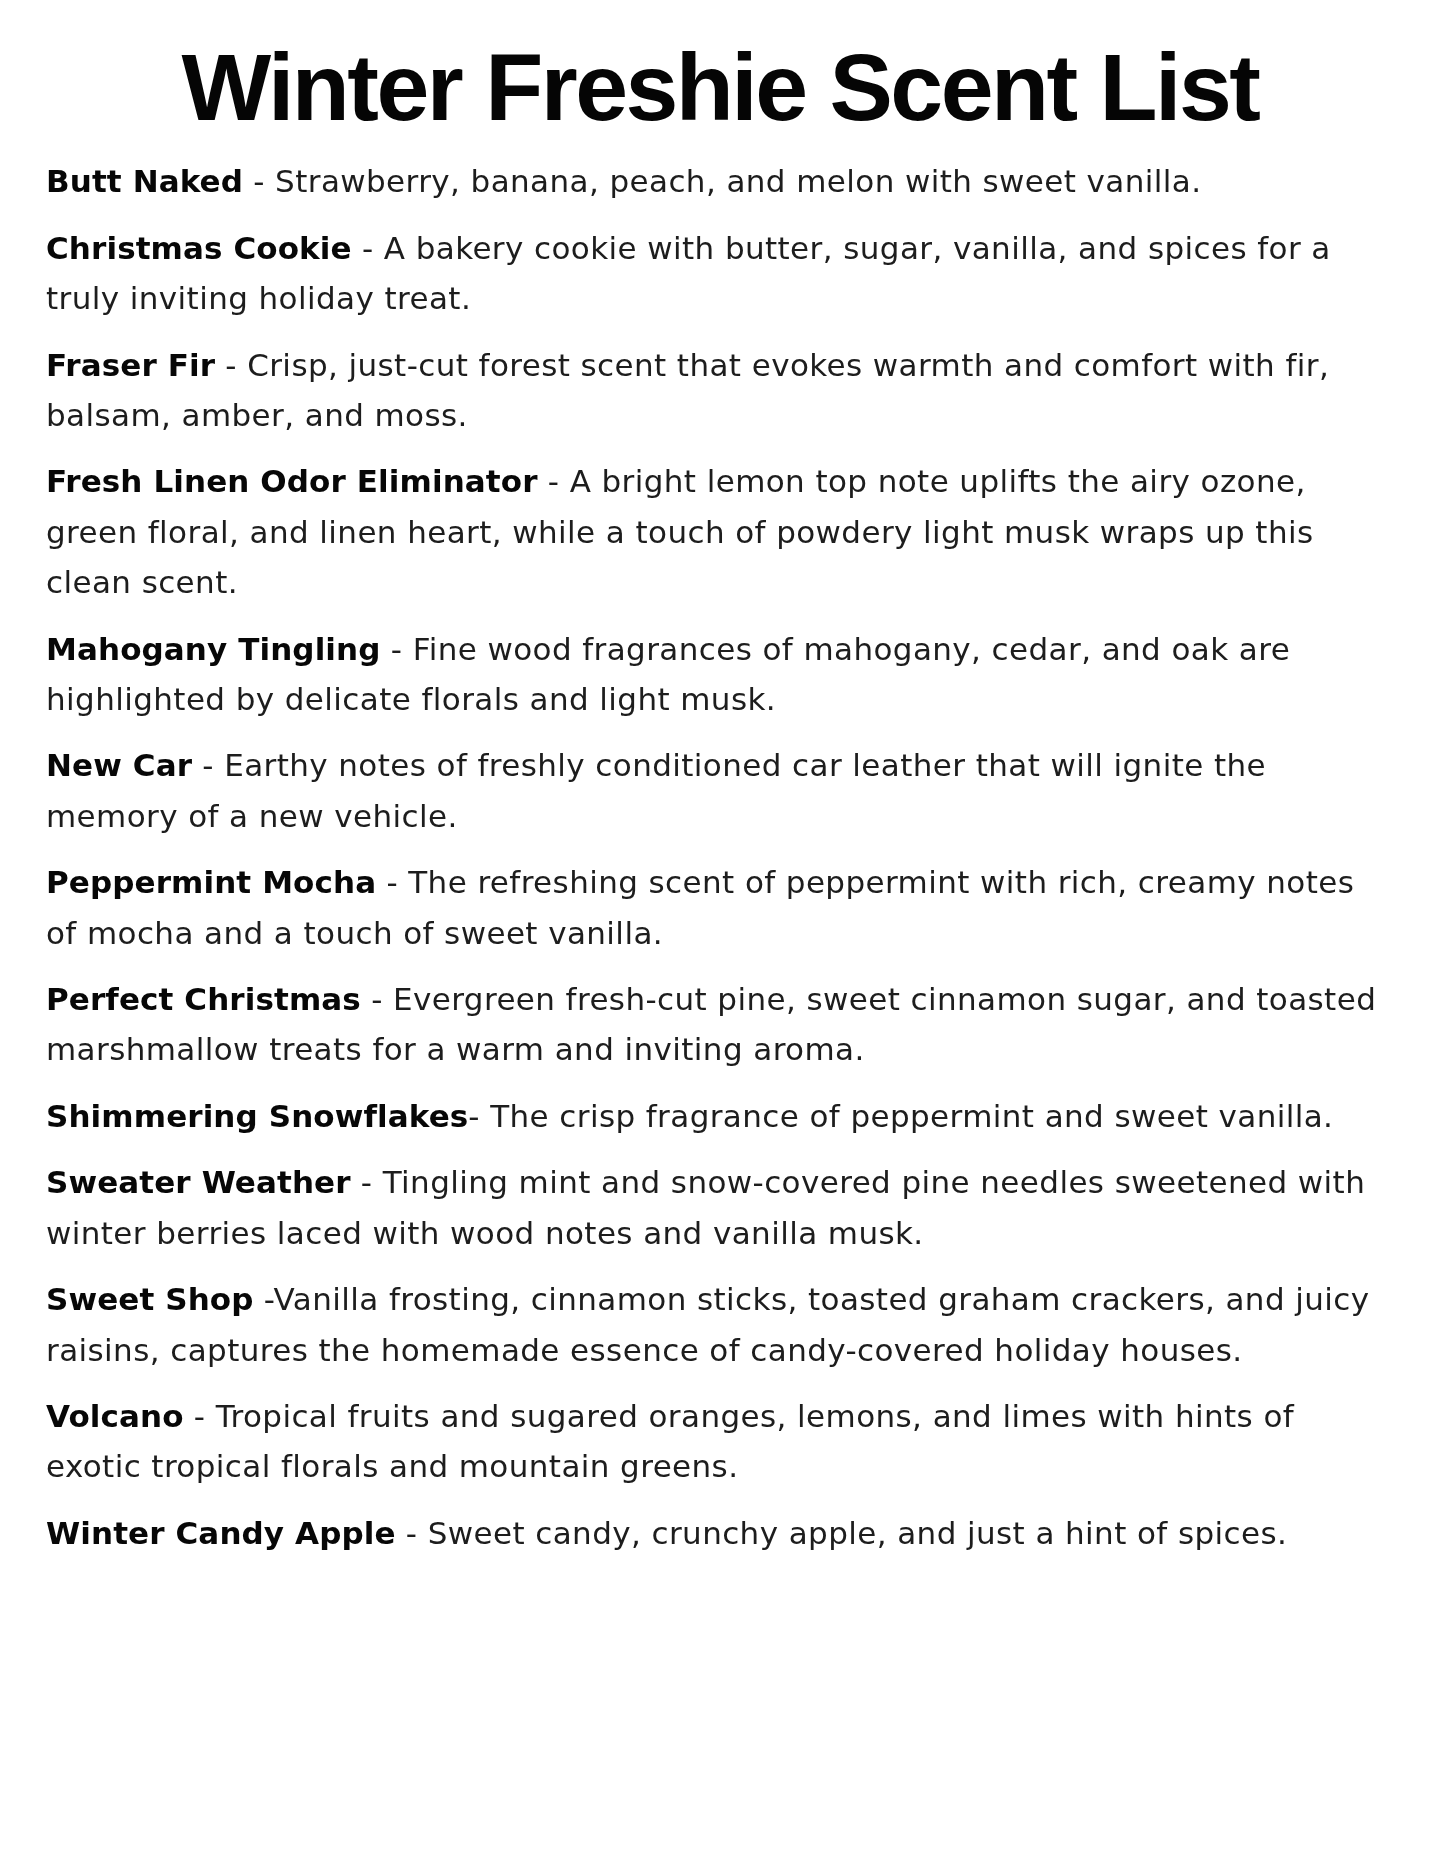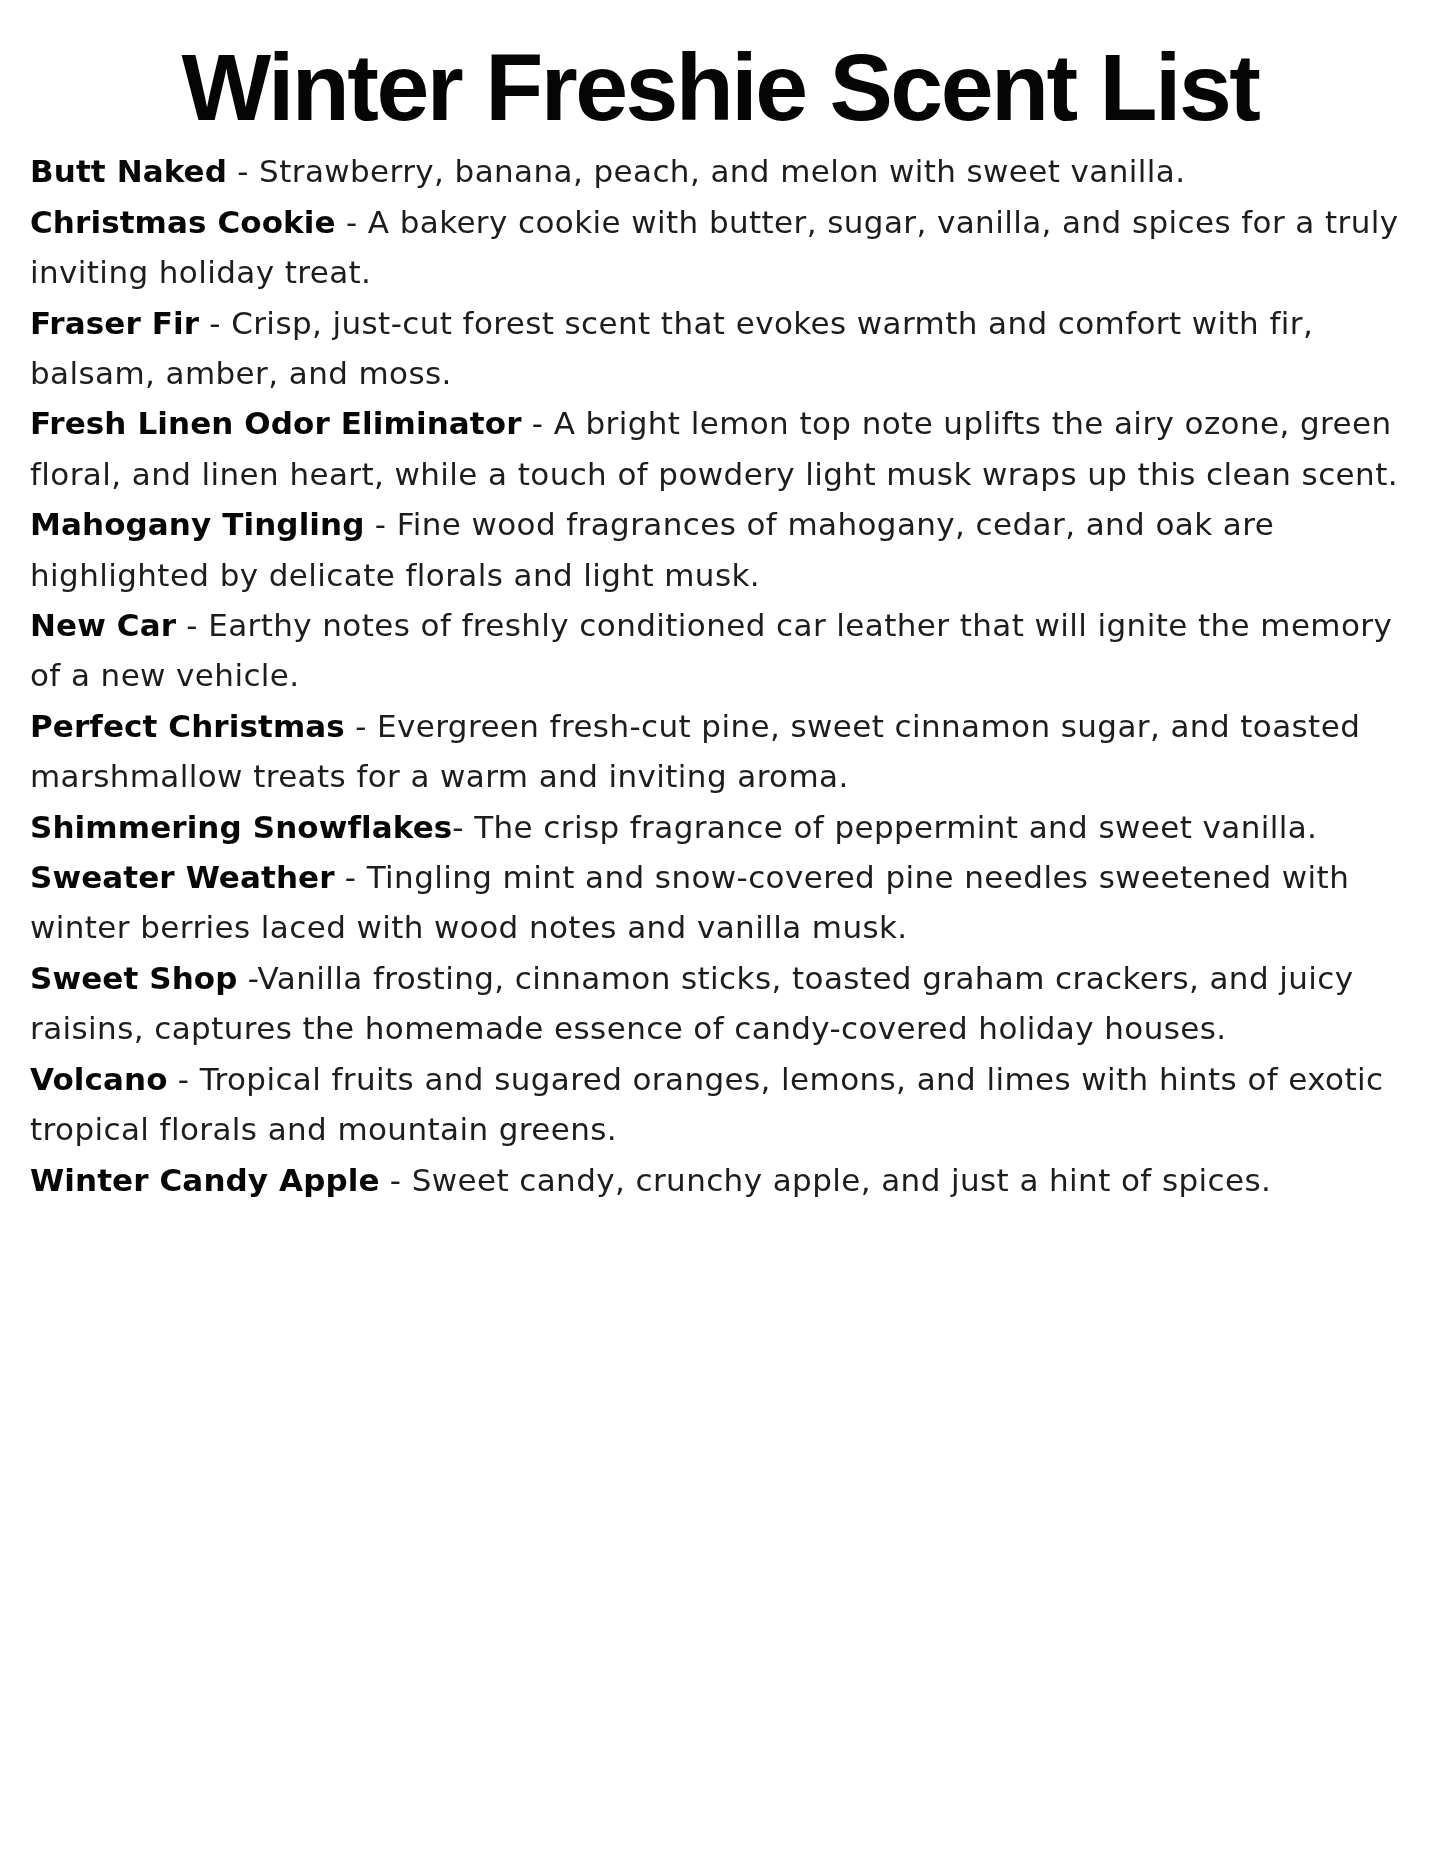--- a/index.html
+++ b/index.html
@@ -30,21 +30,21 @@
     margin: 6px 0 6px 0;
   }
   .scent-list {
     font-family: "DejaVu Sans", "Liberation Sans", sans-serif;
     font-size: 31px;
     line-height: 50.4px;
     letter-spacing: 0.4px;
     color: #1d1d1d;
   }
   .scent {
-    margin: 0;
+    margin: 16px;
   }
   .scent-name {
     font-weight: 700;
     color: #070707;
     letter-spacing: 0.1px;
   }
   .scent-sep {
     color: #1d1d1d;
     white-space: pre;
   }
@@ -78,20 +78,23 @@
   </p>
 
   <p class="scent">
     <strong class="scent-name">Mahogany Tingling</strong><span class="scent-sep"> - </span><span class="scent-desc">Fine wood fragrances of mahogany, cedar, and oak are highlighted by delicate florals and light musk.</span>
   </p>
 
   <p class="scent">
     <strong class="scent-name">New Car</strong><span class="scent-sep"> - </span><span class="scent-desc">Earthy notes of freshly conditioned car leather that will ignite the memory of a new vehicle.</span>
   </p>
 
+  <p class="scent">
+    <strong class="scent-name">Peppermint Mocha</strong><span class="scent-sep"> - </span><span class="scent-desc">The refreshing scent of peppermint with rich, creamy notes of mocha and a touch of sweet vanilla.</span>
+  </p>
 
   <p class="scent">
     <strong class="scent-name">Perfect Christmas</strong><span class="scent-sep"> - </span><span class="scent-desc">Evergreen fresh-cut pine, sweet cinnamon sugar, and toasted marshmallow treats for a warm and inviting aroma.</span>
   </p>
 
   <p class="scent">
     <strong class="scent-name">Shimmering Snowflakes</strong><span class="scent-sep">- </span><span class="scent-desc">The crisp fragrance of peppermint and sweet vanilla.</span>
   </p>
 
 

